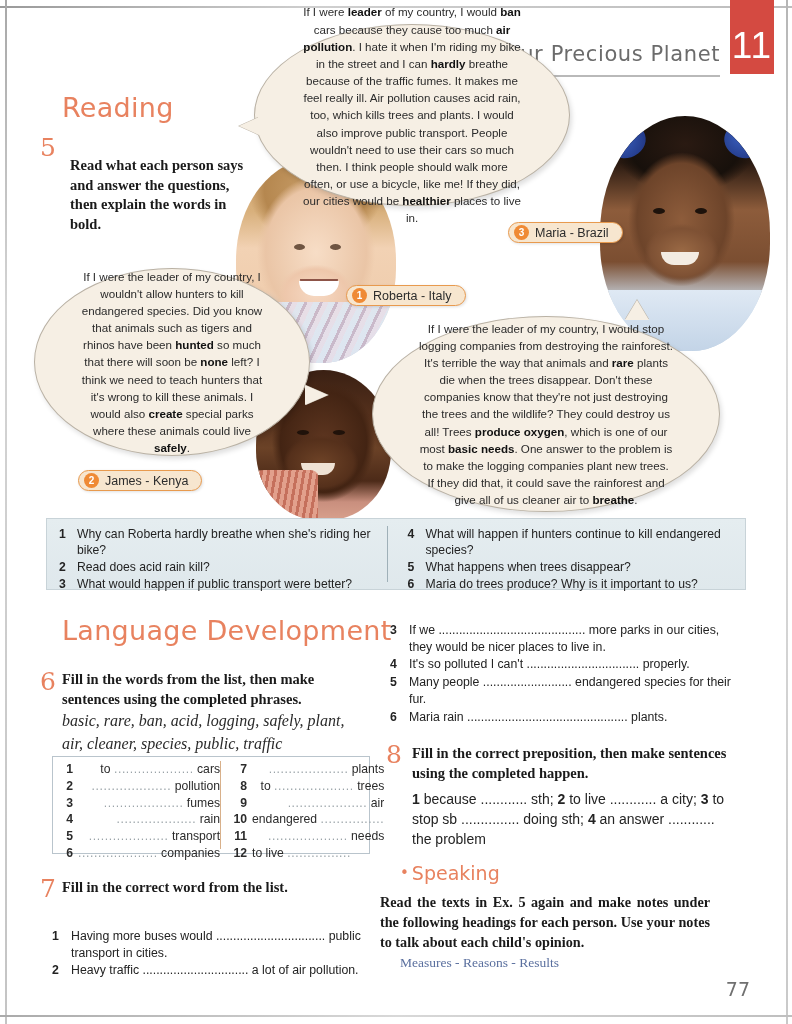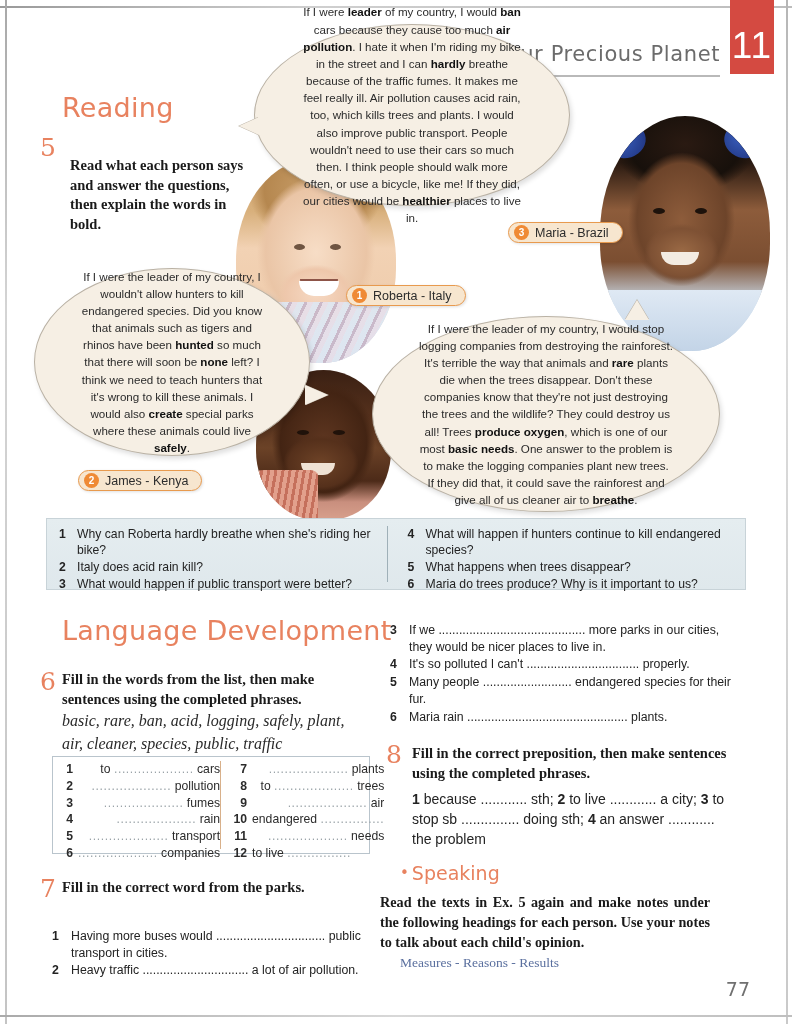--- a/index.html
+++ b/index.html
@@ -453,21 +453,21 @@
   </div>
 
   <div class="question-box">
     <div class="qcol left" id="q-left">
         <div class="qrow">
           <span class="n">1</span>
           <span>Why can Roberta hardly breathe when she's riding her bike?</span>
         </div>
         <div class="qrow">
           <span class="n">2</span>
-          <span>Italy does acid rain kill?</span>
+          <span>Read does acid rain kill?</span>
         </div>
         <div class="qrow">
           <span class="n">3</span>
           <span>What would happen if public transport were better?</span>
         </div>
       </div>
     <div class="qcol right" id="q-right">
         <div class="qrow">
           <span class="n">4</span>
           <span>What will happen if hunters continue to kill endangered species?</span>
@@ -558,21 +558,21 @@
           </span>
         </div>
         <div class="fill-row">
           <span class="n">12</span>
           <span class="txt"><span>to live <span class="dots">................</span></span></span>
         </div>
       </div>
   </div>
 
   <div class="ex-num" style="left:40px; top:874px;">7</div>
-  <div class="ex-body" style="left:62px; top:878px; width:300px;">Fill in the correct word from the parks.</div>
+  <div class="ex-body" style="left:62px; top:878px; width:300px;">Fill in the correct word from the list.</div>
   <div class="sent-list" style="left:52px; top:928px; width:330px;" id="ex7-left">
       <div class="sent-row">
         <span class="n">1</span>
         <span>Having more buses would ................................ public transport in cities.</span>
       </div>
       <div class="sent-row">
         <span class="n">2</span>
         <span>Heavy traffic ............................... a lot of air pollution.</span>
       </div>
     </div>
@@ -590,21 +590,21 @@
         <span class="n">5</span>
         <span>Many people .......................... endangered species for their fur.</span>
       </div>
       <div class="sent-row">
         <span class="n">6</span>
         <span>Maria rain ............................................... plants.</span>
       </div>
     </div>
 
   <div class="ex-num" style="left:386px; top:740px;">8</div>
-  <div class="ex-body" style="left:412px; top:744px; width:320px;">Fill in the correct preposition, then make sentences using the completed phrases.</div>
+  <div class="ex-body" style="left:412px; top:744px; width:320px;">Fill in the correct preposition, then make sentences using the completed happen.</div>
   <div class="prep-block" style="left:412px; top:790px; width:326px;"><b>1</b> because ............ sth; <b>2</b> to live ............ a city; <b>3</b> to stop sb ............... doing sth; <b>4</b> an answer ............ the problem</div>
 
   <div class="speaking-heading" style="left:400px; top:862px;">
     <span class="dot">•</span><span>Speaking</span>
   </div>
   <div class="speaking-body" style="left:380px; top:893px; width:330px;">Read the texts in Ex. 5 again and make notes under the following headings for each person. Use your notes to talk about each child's opinion.</div>
   <div class="speaking-note" style="left:400px; top:955px;">Measures - Reasons - Results</div>
 
   <div class="page-number">77</div>
 </div>

